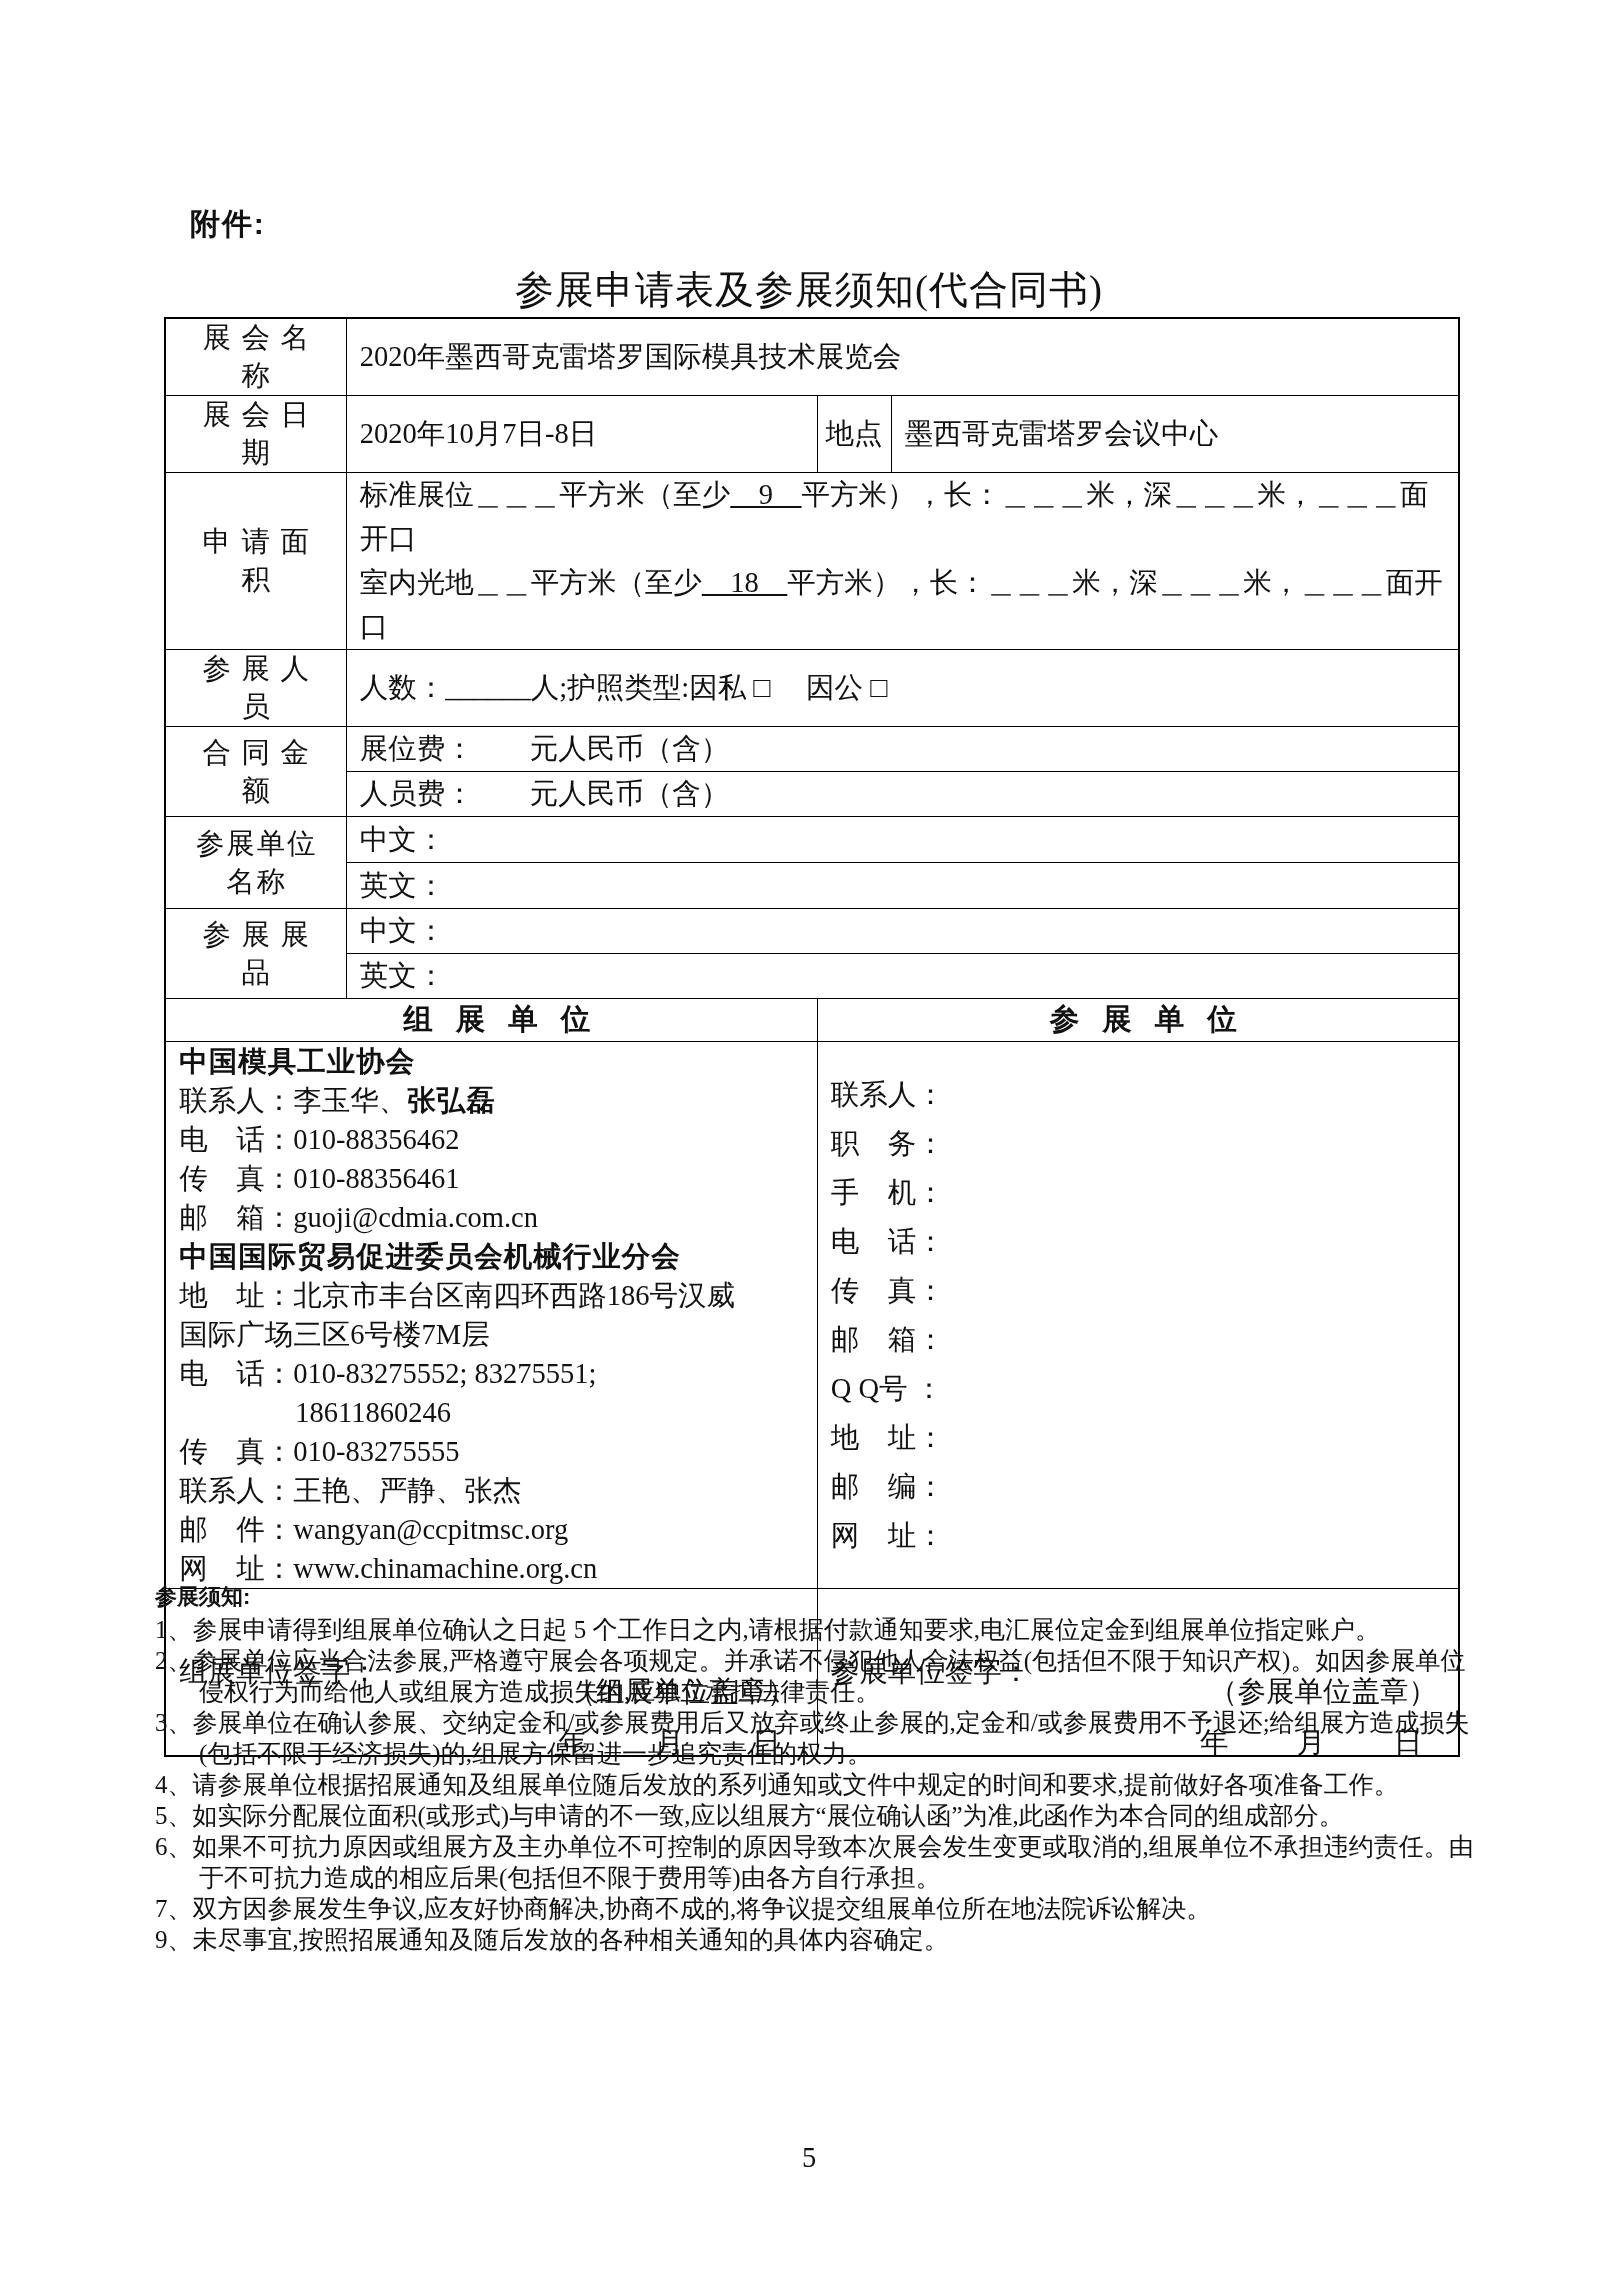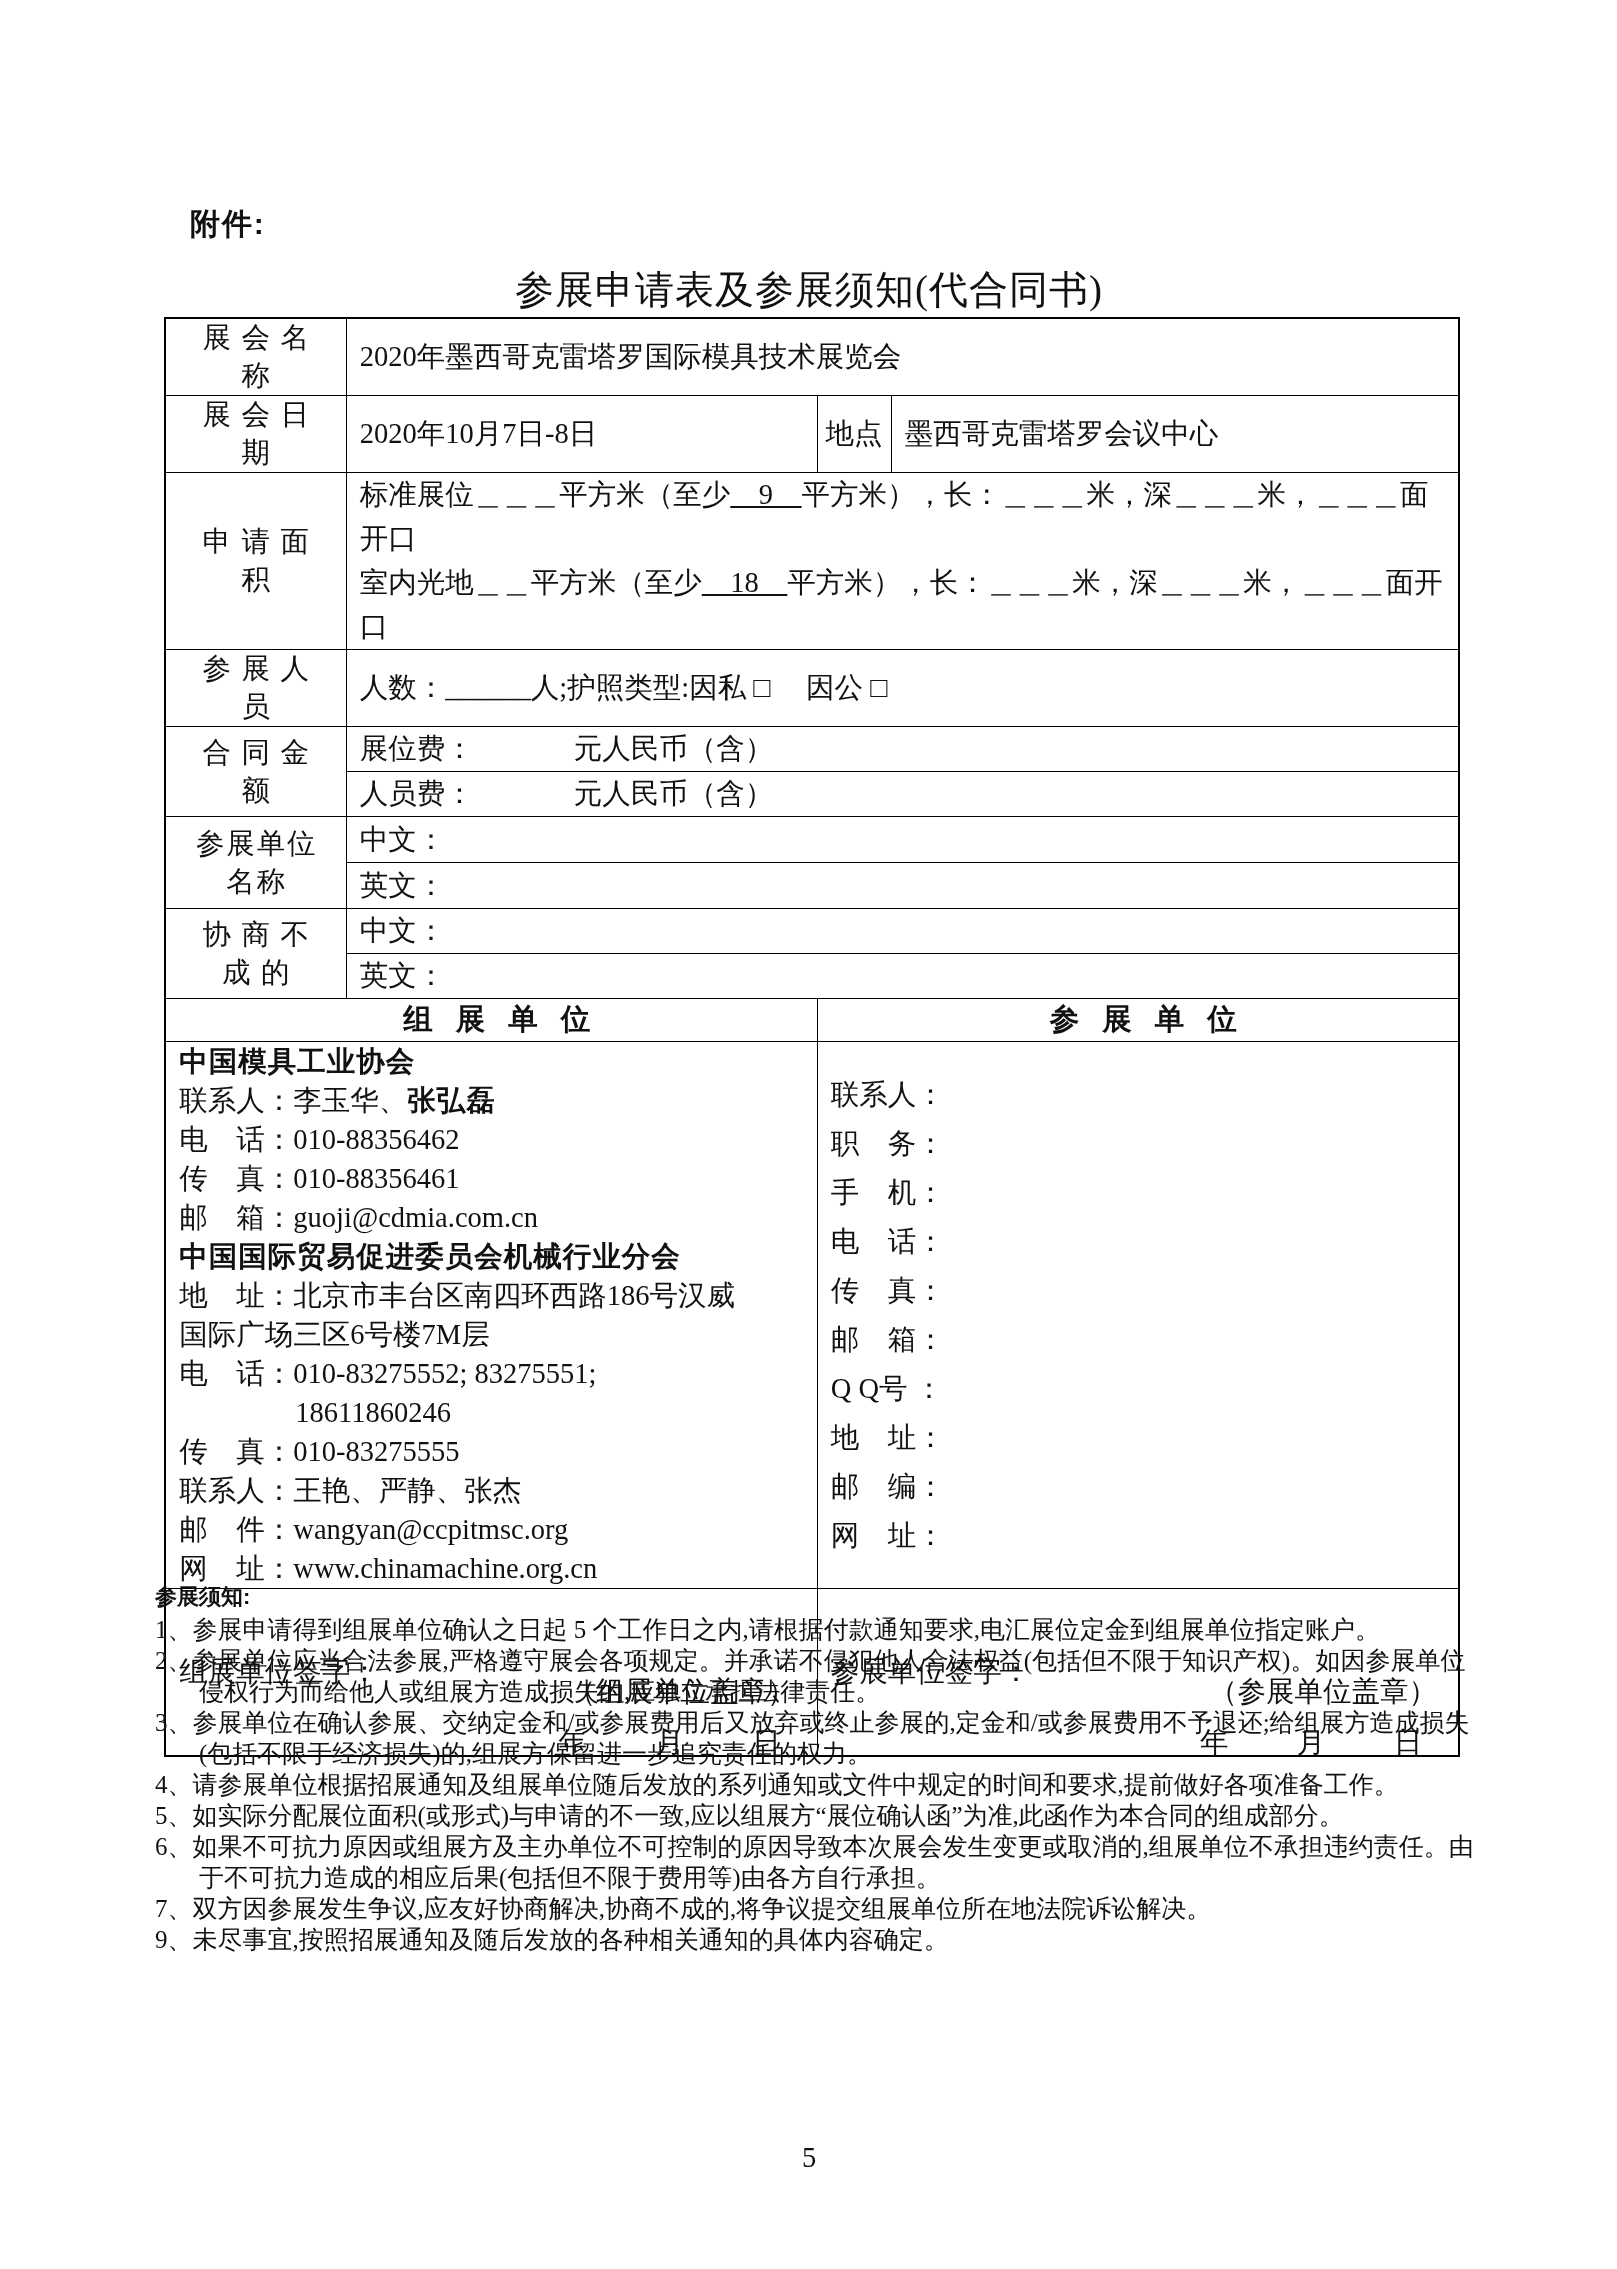--- a/index.html
+++ b/index.html
@@ -42,21 +42,21 @@
   .r48{height:46px;}
   td.sec{
     text-align:center;font-weight:bold;font-size:29.5px;
     letter-spacing:23px;
     border-top:3.8px solid #000;border-bottom:3.8px solid #000;
     height:42px;padding:0;
   }
   td.sec .in{display:inline-block;margin-left:34px;}
   .area-cell{line-height:44px;}
   .min{ text-decoration:underline; }
-  .gap-val{margin-left:100px;}
+  .gap-val{margin-left:56px;}
   td.org-cell{vertical-align:top;padding:5.7px 13.3px;height:540px;}
   .org-line{line-height:39px;white-space:nowrap;}
   .org-name{font-family:"Liberation Sans","DejaVu Sans",sans-serif;font-weight:bold;letter-spacing:1px;}
   .indent-phone{padding-left:116px;}
   td.exh-cell{vertical-align:top;padding:59px 13.3px 0 13.3px;height:540px;}
   .exh-line{line-height:49px;}
   td.sign-cell{position:relative;vertical-align:top;height:166px;padding:7.6px 13.3px;}
   .seal{position:absolute;right:21px;top:84px;}
   .sign-date{position:absolute;right:32px;top:135px;letter-spacing:3.8px;}
   .notes{
@@ -122,21 +122,21 @@
 
     <tr class="r48">
       <td class="lbl lbl-long" rowspan="2"><span class="in">参展单位名称</span></td>
       <td colspan="3">中文：</td>
     </tr>
     <tr class="r48">
       <td colspan="3">英文：</td>
     </tr>
 
     <tr class="r47">
-      <td class="lbl" rowspan="2"><span class="in">协商不成的</span></td>
+      <td class="lbl" rowspan="2"><span class="in">参展展品</span></td>
       <td colspan="3">中文：</td>
     </tr>
     <tr class="r47">
       <td colspan="3">英文：</td>
     </tr>
 
     <tr>
       <td class="sec" colspan="2"><span class="in">组展单位</span></td>
       <td class="sec" colspan="2"><span class="in">参展单位</span></td>
     </tr>

